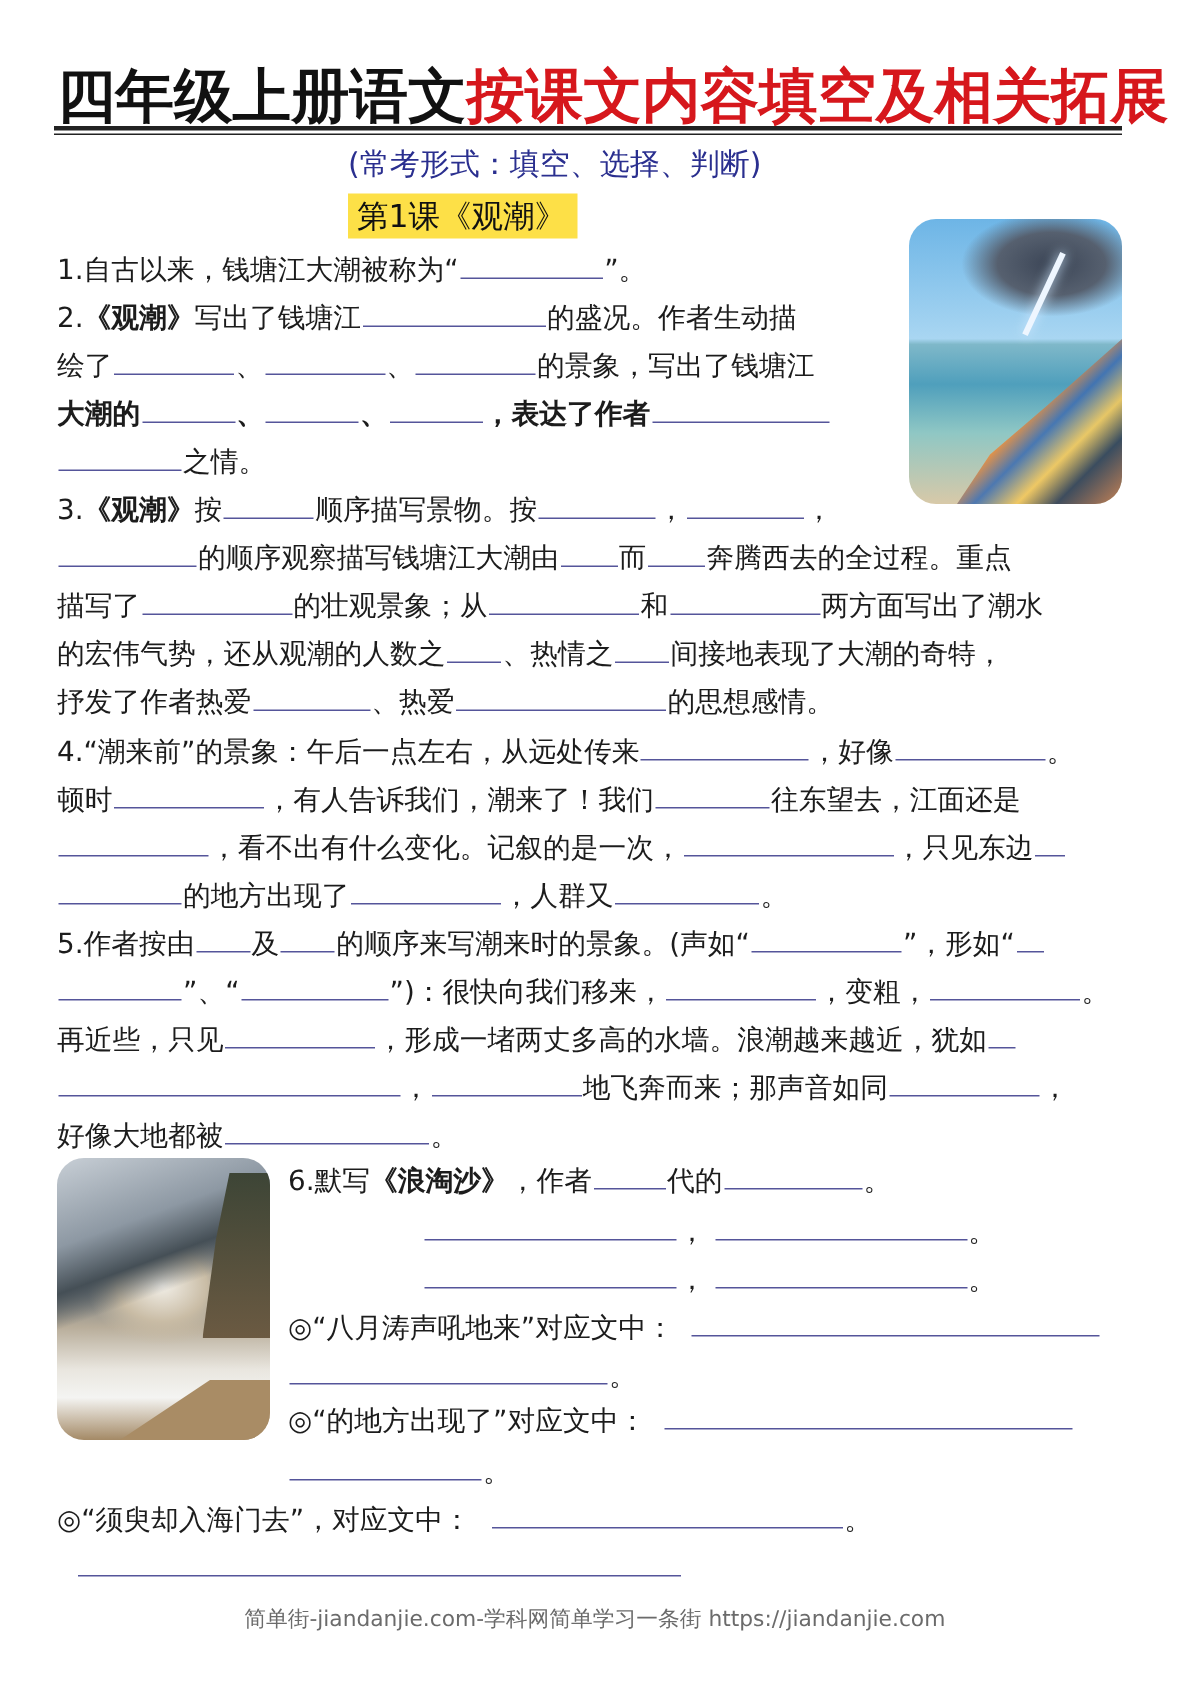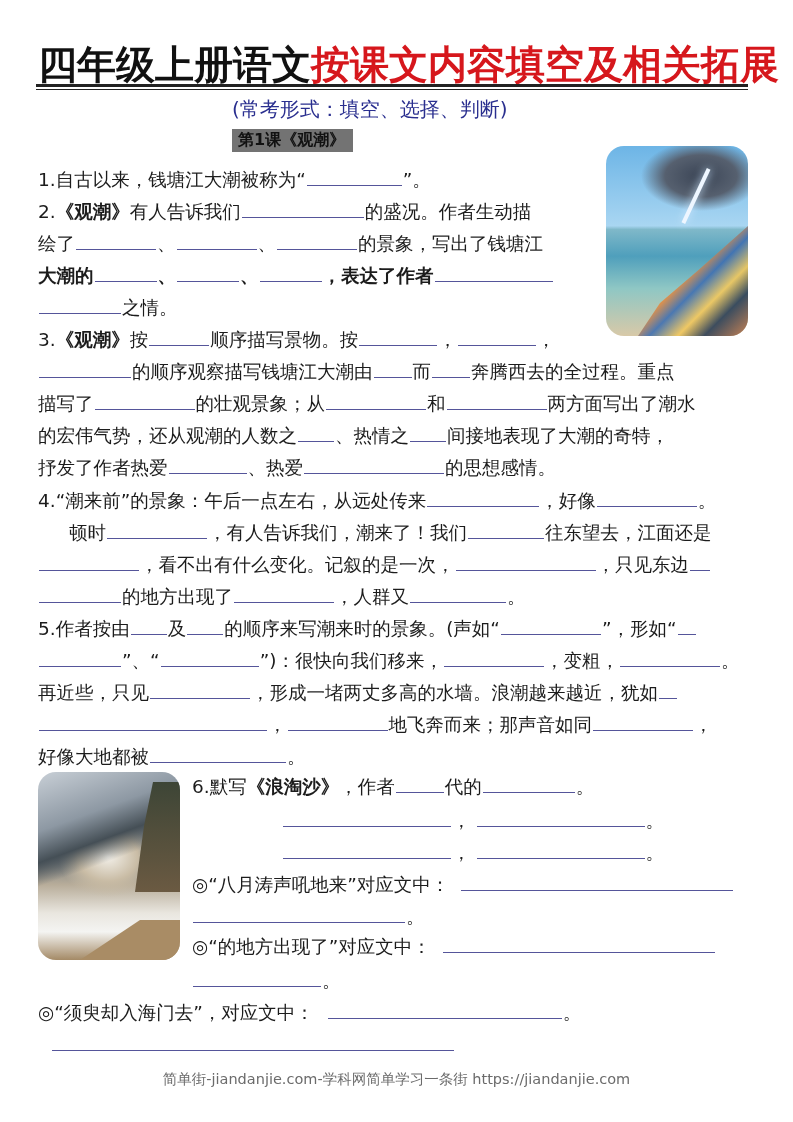--- a/index.html
+++ b/index.html
@@ -15,21 +15,21 @@
   }
   .title .black { color: #111; }
   .title .red { color: #d6171c; }
   .title-rule1 { position: absolute; left: 36px; top: 84px; width: 712px; height: 3px; background: #222; }
   .title-rule2 { position: absolute; left: 36px; top: 89px; width: 712px; height: 1px; background: #222; }
   .subtitle {
     position: absolute; left: 232px; top: 96px; font-size: 20px; color: #2a2f8f; white-space: nowrap;
   }
   .lesson {
     position: absolute; left: 232px; top: 129px; padding: 1px 8px 1px 6px;
-    background: #737373; font-size: 16px; font-weight: bold; color: #111; white-space: nowrap;
+    background: #fde047; font-size: 21px; font-weight: normal; color: #111; white-space: nowrap;
   }
   .line {
     position: absolute; left: 38px; font-size: 18.5px; line-height: 30px; white-space: nowrap; color: #1c1c1c;
   }
   .b { font-weight: bold; }
   .blank {
     display: inline-block; border-bottom: 1.5px solid #55559a; height: 20px; vertical-align: baseline;
     margin: 0 1px;
   }
   .pic {
@@ -84,21 +84,21 @@
 <div class="pic pic1">
   <div class="bolt"></div>
   <div class="crowd"></div>
 </div>
 
 <div class="line" style="top:165px;">
   <span>1.自古以来，钱塘江大潮被称为“</span><span class="blank" style="width:95px"></span><span>”。</span>
 </div>
 
 <div class="line" style="top:197px;">
-  <span>2.</span><span class="b">《观潮》</span><span>有人告诉我们</span><span class="blank" style="width:122px"></span><span>的盛况。作者生动描</span>
+  <span>2.</span><span class="b">《观潮》</span><span>写出了钱塘江</span><span class="blank" style="width:122px"></span><span>的盛况。作者生动描</span>
 </div>
 <div class="line" style="top:229px;">
   <span>绘了</span><span class="blank" style="width:80px"></span><span>、</span><span class="blank" style="width:80px"></span><span>、</span><span class="blank" style="width:80px"></span><span>的景象，写出了钱塘江</span>
 </div>
 <div class="line" style="top:261px;font-weight:bold;">
   <span>大潮的</span><span class="blank" style="width:62px"></span><span>、</span><span class="blank" style="width:62px"></span><span>、</span><span class="blank" style="width:62px"></span><span>，表达了作者</span><span class="blank" style="width:118px"></span>
 </div>
 <div class="line" style="top:293px;">
   <span class="blank" style="width:82px"></span><span>之情。</span>
 </div>
@@ -115,21 +115,21 @@
 <div class="line" style="top:421px;">
   <span>的宏伟气势，还从观潮的人数之</span><span class="blank" style="width:36px"></span><span>、热情之</span><span class="blank" style="width:36px"></span><span>间接地表现了大潮的奇特，</span>
 </div>
 <div class="line" style="top:453px;text-align:right;">
   <span>抒发了作者热爱</span><span class="blank" style="width:78px"></span><span>、热爱</span><span class="blank" style="width:140px"></span><span>的思想感情。</span>
 </div>
 
 <div class="line" style="top:486px;">
   <span>4.“潮来前”的景象：午后一点左右，从远处传来</span><span class="blank" style="width:112px"></span><span>，好像</span><span class="blank" style="width:100px"></span><span>。</span>
 </div>
-<div class="line" style="top:518px;margin-left:31px;">
+<div class="line" style="top:518px;">
   <span>顿时</span><span class="blank" style="width:100px"></span><span>，有人告诉我们，潮来了！我们</span><span class="blank" style="width:76px"></span><span>往东望去，江面还是</span>
 </div>
 <div class="line" style="top:550px;">
   <span class="blank" style="width:100px"></span><span>，看不出有什么变化。记叙的是一次，</span><span class="blank" style="width:140px"></span><span>，只见东边</span><span class="blank" style="width:20px"></span>
 </div>
 <div class="line" style="top:582px;">
   <span class="blank" style="width:82px"></span><span>的地方出现了</span><span class="blank" style="width:100px"></span><span>，人群又</span><span class="blank" style="width:96px"></span><span>。</span>
 </div>
 
 <div class="line" style="top:614px;">

